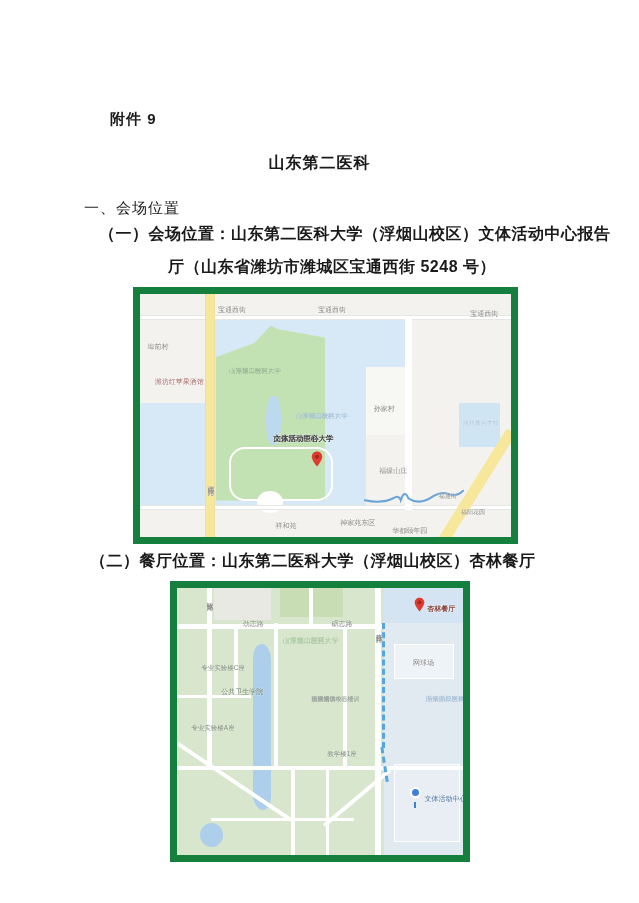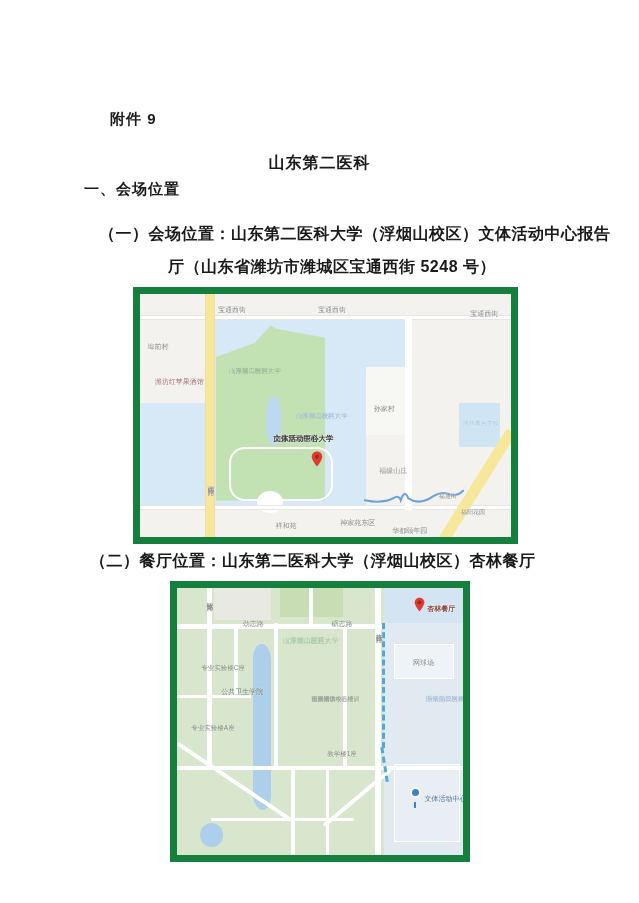--- a/index.html
+++ b/index.html
@@ -1,20 +1,20 @@
 <!DOCTYPE html>
 <html><head>
 <meta charset="utf-8">
 <style>
   html,body{margin:0;padding:0;background:#ffffff;}
   .page{position:relative;width:639px;height:903px;background:#ffffff;overflow:hidden;
         font-family:"Liberation Sans","DejaVu Sans",sans-serif;color:#1a1a1a;}
   .attachment{position:absolute;left:110px;top:110px;font-size:15px;font-weight:700;letter-spacing:1px;}
   .doc-title{position:absolute;left:0;right:0;top:153px;text-align:center;font-size:16px;font-weight:700;letter-spacing:1px;}
-  .sec-heading{position:absolute;left:84px;top:180px;font-size:15px;font-weight:700;letter-spacing:1px;}
+  .sec-heading{position:absolute;left:84px;top:199px;font-size:15px;font-weight:400;letter-spacing:1px;}
   .body-line{position:absolute;font-size:16px;font-weight:600;letter-spacing:.5px;white-space:nowrap;}
   .l1{left:99px;top:224px;}
   .l2{left:168px;top:257px;}
   .item2{left:90px;top:551px;}
 
   .map{position:absolute;overflow:hidden;border:7px solid #15803d;box-sizing:border-box;}
   .map *{position:absolute;box-sizing:border-box;}
   .map1{left:133px;top:287px;width:385px;height:257px;background:#f3f2ee;}
   .map2{left:170px;top:581px;width:300px;height:281px;background:#d7e6cc;}
 

